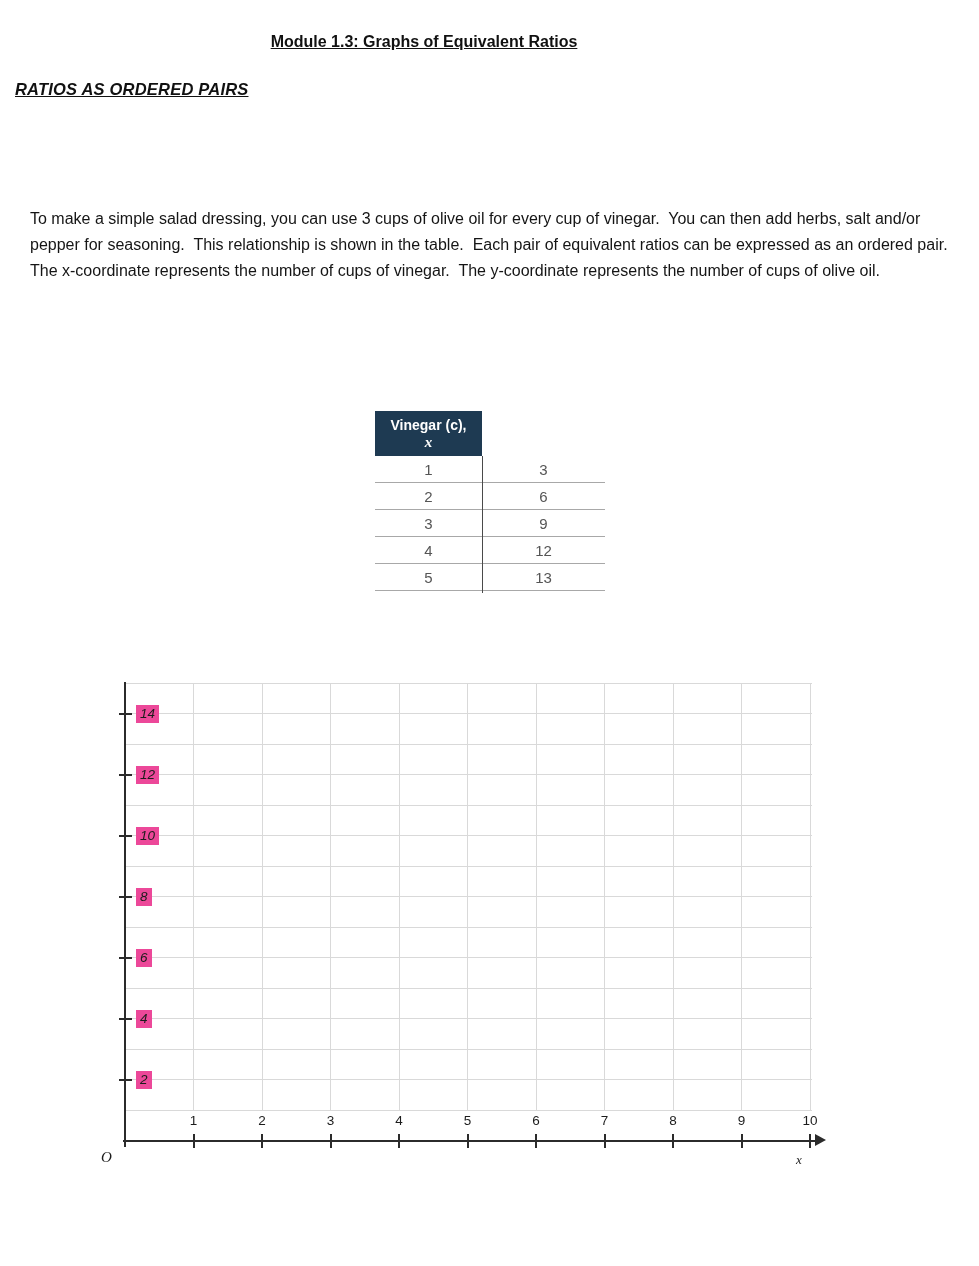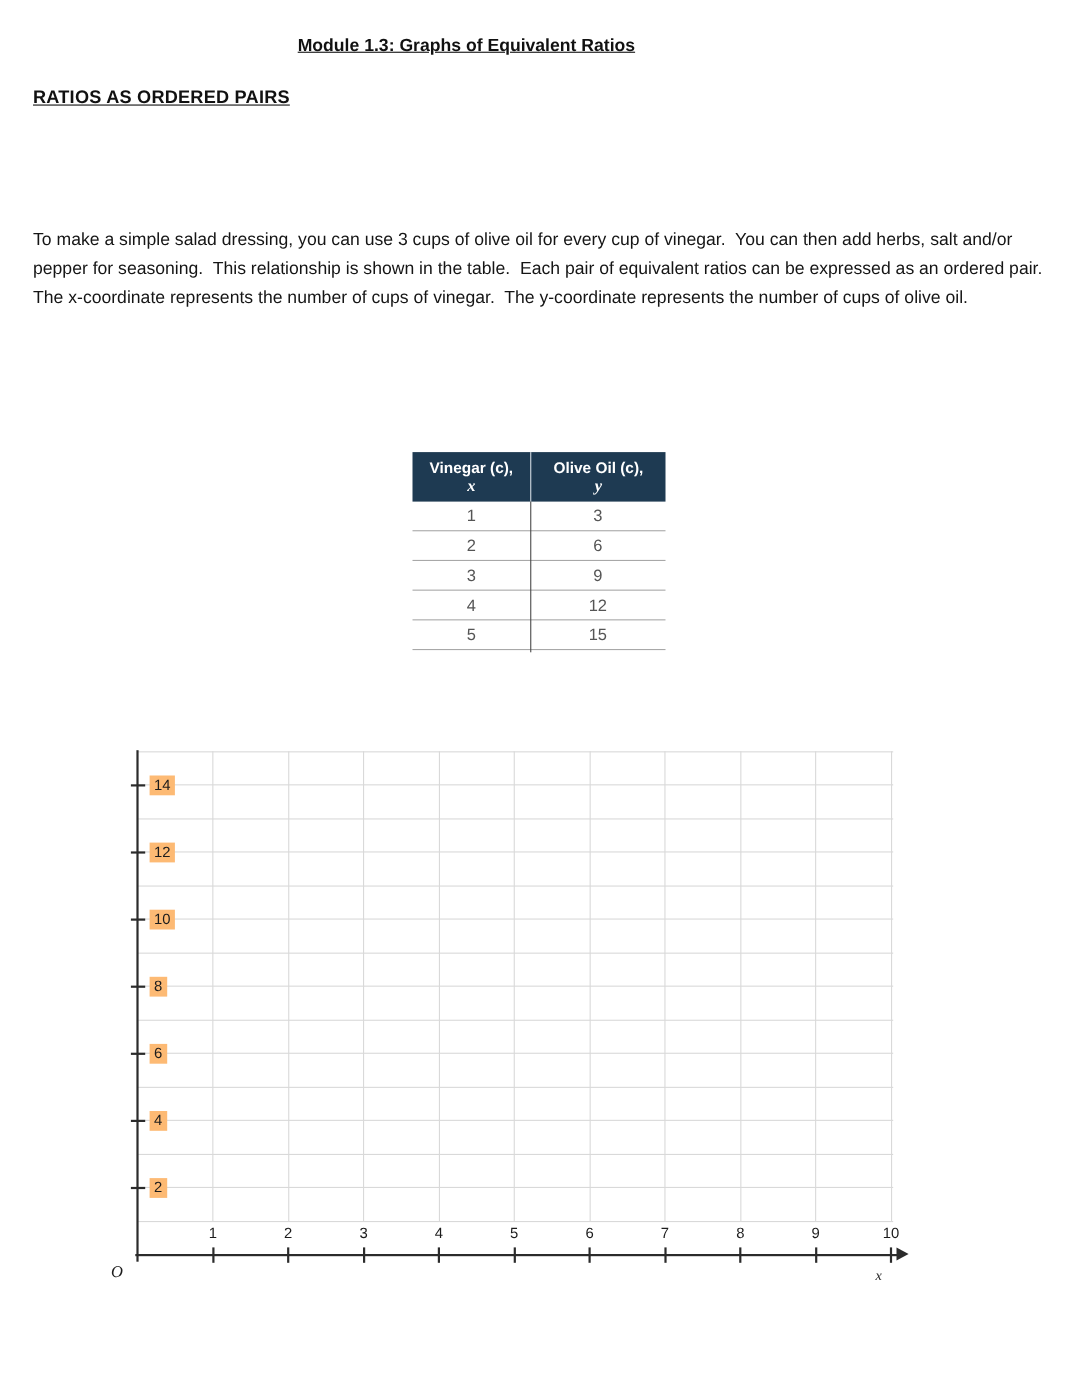--- a/index.html
+++ b/index.html
@@ -6,22 +6,22 @@
   .page{
     position:relative;width:979px;height:1266px;background:#ffffff;
     font-family:"Liberation Sans",sans-serif;color:#111;overflow:hidden;
   }
   .title{
     position:absolute;top:33px;left:0;width:848px;text-align:center;
     font-size:16px;font-weight:bold;
   }
   .title span{text-decoration:underline;}
   .heading{
-    position:absolute;top:80px;left:30px;
-    font-size:16.5px;font-weight:bold;text-decoration:underline;
+    position:absolute;top:80px;left:15px;
+    font-size:16.5px;font-weight:bold;font-style:italic;text-decoration:underline;
     letter-spacing:.2px;
   }
   .para{
     position:absolute;left:30px;width:922px;
     font-size:16px;line-height:26px;white-space:pre-wrap;color:#151515;
   }
   #p1{top:105px;}
   #p2{top:206px;}
   #p3{top:332px;}
 
@@ -42,21 +42,21 @@
   .rt-cell.c1{width:107px;}
   .rt-cell.c2{width:123px;}
   .rt-vline{position:absolute;left:107px;top:0;bottom:-2px;width:1px;background:#4a4a4a;}
 
   
   .graph-layer{position:absolute;left:0;top:0;width:979px;height:1266px;}
   .graph-layer > div{position:absolute;}
   .gridline-h,.gridline-v{background:#d9d9d9;}
   .tick{background:#2b2b2b;}
   .tick-label{font-size:13.5px;color:#1c1c1c;line-height:18px;height:18px;}
-  .y-label{background:#fdba74;padding:0 4px;}
+  .y-label{background:#ec4899;padding:0 4px;font-style:italic;}
   .x-label{text-align:center;}
   .axis{background:#2b2b2b;}
   .x-arrow{
     width:0;height:0;
     border-top:6.5px solid transparent;border-bottom:6.5px solid transparent;
     border-left:11px solid #2b2b2b;
   }
   .axis-letter{
     font-family:"Liberation Serif",serif;font-style:italic;font-size:15px;color:#1c1c1c;
   }
@@ -72,45 +72,41 @@
   <div class="heading">RATIOS AS ORDERED PAIRS</div>
 
   <div class="para" id="p2">To make a simple salad dressing, you can use 3 cups of olive oil for every cup of vinegar.  You can then add herbs, salt and/or pepper for seasoning.  This relationship is shown in the table.  Each pair of equivalent ratios can be expressed as an ordered pair.  The x-coordinate represents the number of cups of vinegar.  The y-coordinate represents the number of cups of olive oil.</div>
 
   <div class="ratio-table">
     <div class="rt-header">
       <div class="rt-hcell c1">
         <div>Vinegar (c),</div>
         <div class="var">x</div>
       </div>
-      <div class="rt-hcell c2">
-        <div>Olive Oil (c),</div>
-        <div class="var">y</div>
-      </div>
     </div>
     <div class="rt-body">
       <div class="rt-row">
         <div class="rt-cell c1">1</div>
         <div class="rt-cell c2">3</div>
       </div>
       <div class="rt-row">
         <div class="rt-cell c1">2</div>
         <div class="rt-cell c2">6</div>
       </div>
       <div class="rt-row">
         <div class="rt-cell c1">3</div>
         <div class="rt-cell c2">9</div>
       </div>
       <div class="rt-row">
         <div class="rt-cell c1">4</div>
         <div class="rt-cell c2">12</div>
       </div>
       <div class="rt-row">
         <div class="rt-cell c1">5</div>
-        <div class="rt-cell c2">15</div>
+        <div class="rt-cell c2">13</div>
       </div>
       <div class="rt-vline"></div>
     </div>
   </div>
 
   <div class="graph-layer">
       <div class="gridline-h" style="left: 125px; top: 1109.5px; width: 687px; height: 1px; background: rgb(217, 217, 217);"></div>
       <div class="gridline-h" style="left: 125px; top: 1079px; width: 687px; height: 1px; background: rgb(217, 217, 217);"></div>
       <div class="gridline-h" style="left: 125px; top: 1048.5px; width: 687px; height: 1px; background: rgb(217, 217, 217);"></div>
       <div class="gridline-h" style="left: 125px; top: 1018px; width: 687px; height: 1px; background: rgb(217, 217, 217);"></div>

